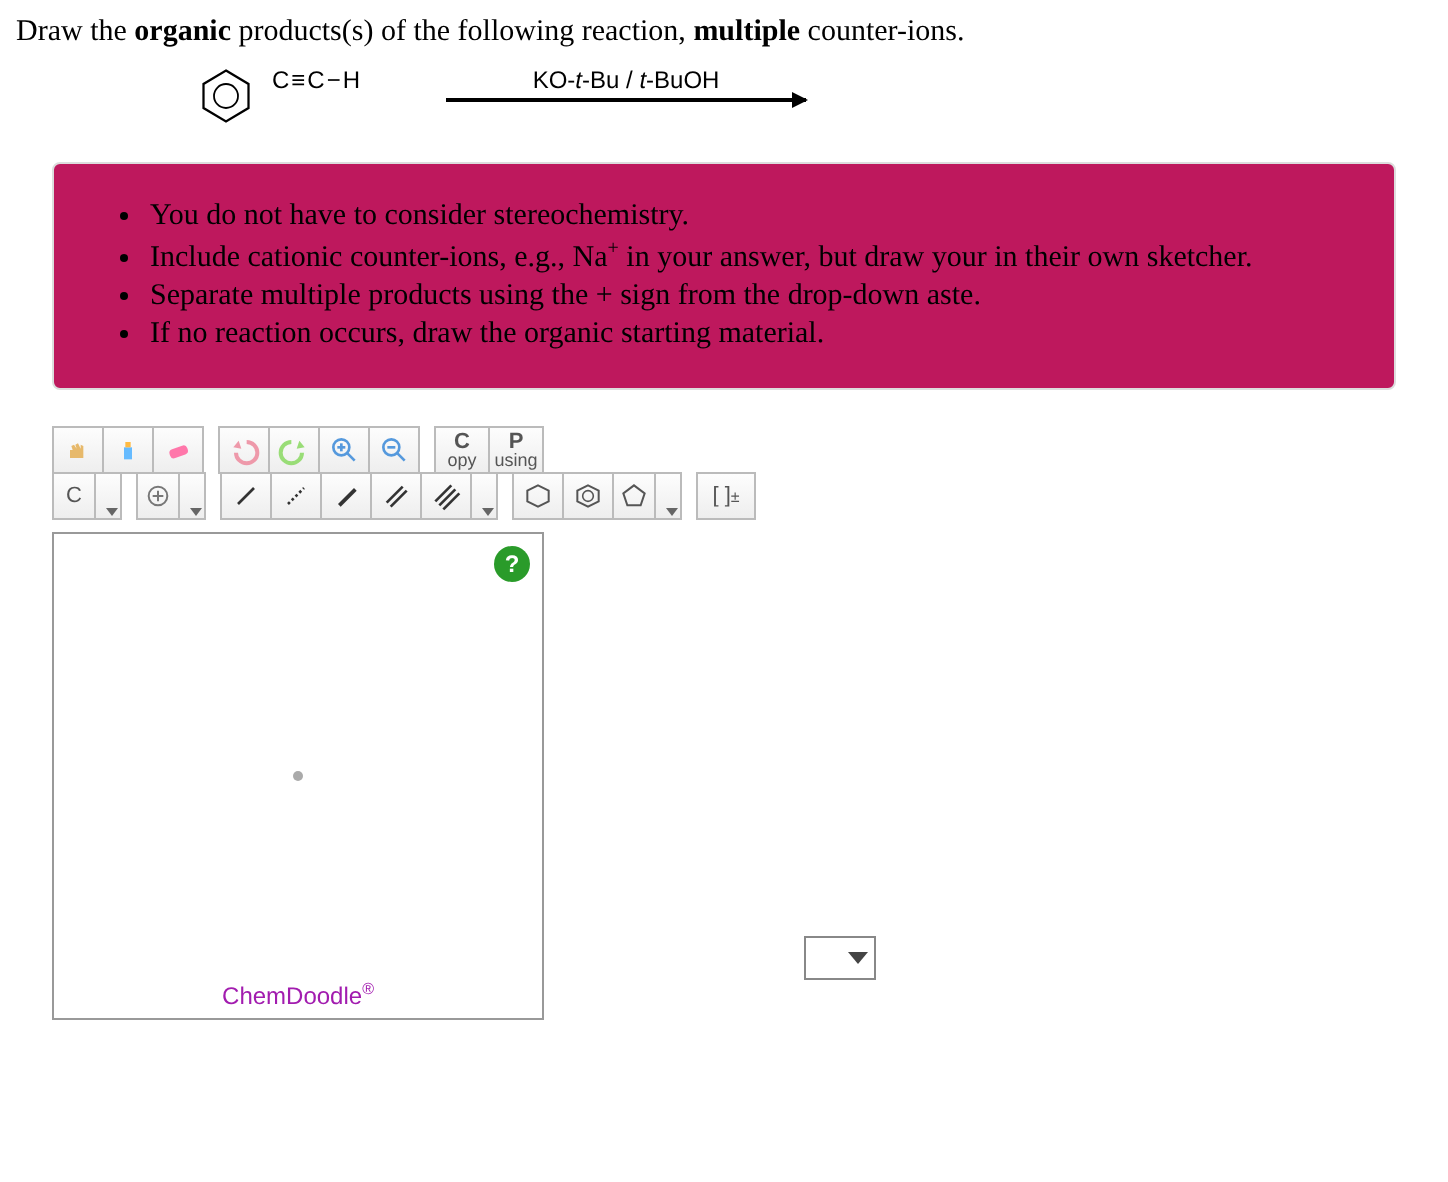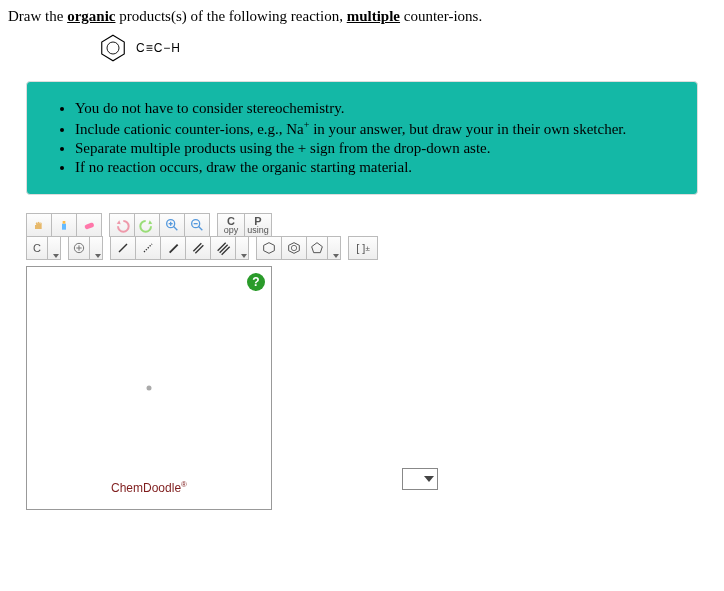--- a/index.html
+++ b/index.html
@@ -6,24 +6,24 @@
   body {
     margin: 0;
     padding: 8px;
     font-family: "Times New Roman", Times, serif;
     font-size: 15px;
     color: #000;
     background: #fff;
     width: 724px;
   }
   .prompt { margin-bottom: 6px; }
-  .prompt b { font-weight: bold; text-decoration: underline; }
+  .prompt b { font-weight: bold; }
   .reaction-row {
     display: flex;
-    align-items: center;
+    align-items: flex-start;
     gap: 8px;
     margin: 8px 0 18px 90px;
   }
   .benzene {
     width: 30px; height: 30px;
   }
   .formula {
     font-family: Arial, sans-serif;
     font-size: 12px;
     letter-spacing: 1px;
@@ -45,21 +45,21 @@
   }
   .arrow::after {
     content: "";
     position: absolute; right: -1px; top: -3px;
     border-left: 8px solid #000;
     border-top: 4px solid transparent;
     border-bottom: 4px solid transparent;
   }
   .hint-box {
     border: 1px solid #ddd;
-    background: #14b8a6;
+    background: #be185d;
     border-radius: 4px;
     margin: 4px 18px 18px 18px;
     padding: 16px 22px;
   }
   .hint-box ul { margin: 0; padding-left: 26px; }
   .hint-box li { margin: 2px 0; font-size: 15px; }
   sup { font-size: 10px; }
 
   .sketcher-panel {
     margin-left: 18px;
@@ -115,22 +115,22 @@
     width: 5px; height: 5px; border-radius: 50%;
     background: #aaa; transform: translate(-50%,-50%);
   }
   .help-badge {
     position: absolute; top: 6px; right: 6px;
     width: 18px; height: 18px; border-radius: 50%;
     background: #2a9b2a; color: #fff;
     font: bold 12px/18px Arial; text-align: center;
   }
   .brand {
-    position: absolute; bottom: 14px; left: 50%; transform: translateX(-50%);
-    font: 12px Arial; color: #7f1d1d;
+    position: absolute; bottom: 4px; left: 50%; transform: translateX(-50%);
+    font: 12px Arial; color: #a21caf;
   }
   .brand sup { font-size: 8px; }
   .dropdown {
     width: 36px; height: 22px;
     border: 1px solid #888;
     background: #fff;
     display:flex; align-items:center; justify-content:flex-end;
     padding-right:3px;
     margin-bottom: 20px;
   }
@@ -146,20 +146,24 @@
 <div class="prompt">
   <span>Draw the </span><b>organic</b><span> products(s) of the following reaction, </span><b>multiple</b><span> counter-ions.</span>
 </div>
 
 <div class="reaction-row">
   <svg class="benzene" viewBox="0 0 40 40">
     <polygon points="20,3 35,12 35,28 20,37 5,28 5,12" fill="none" stroke="#000" stroke-width="1.5"></polygon>
     <circle cx="20" cy="20" r="8" fill="none" stroke="#000" stroke-width="1.2"></circle>
   </svg>
   <span class="formula">C≡C−H</span>
+  <div class="arrow-wrap">
+    <div class="reagent">KO-<i>t</i>-Bu / <i>t</i>-BuOH</div>
+    <div class="arrow"></div>
+  </div>
 </div>
 
 <div class="hint-box">
   <ul>
     <li>You do not have to consider stereochemistry.</li>
     <li><span>Include cationic counter-ions, e.g., Na</span><sup>+</sup><span> in your answer, but draw your in their own sketcher.</span></li>
     <li>Separate multiple products using the + sign from the drop-down aste.</li>
     <li>If no reaction occurs, draw the organic starting material.</li>
   </ul>
 </div>

